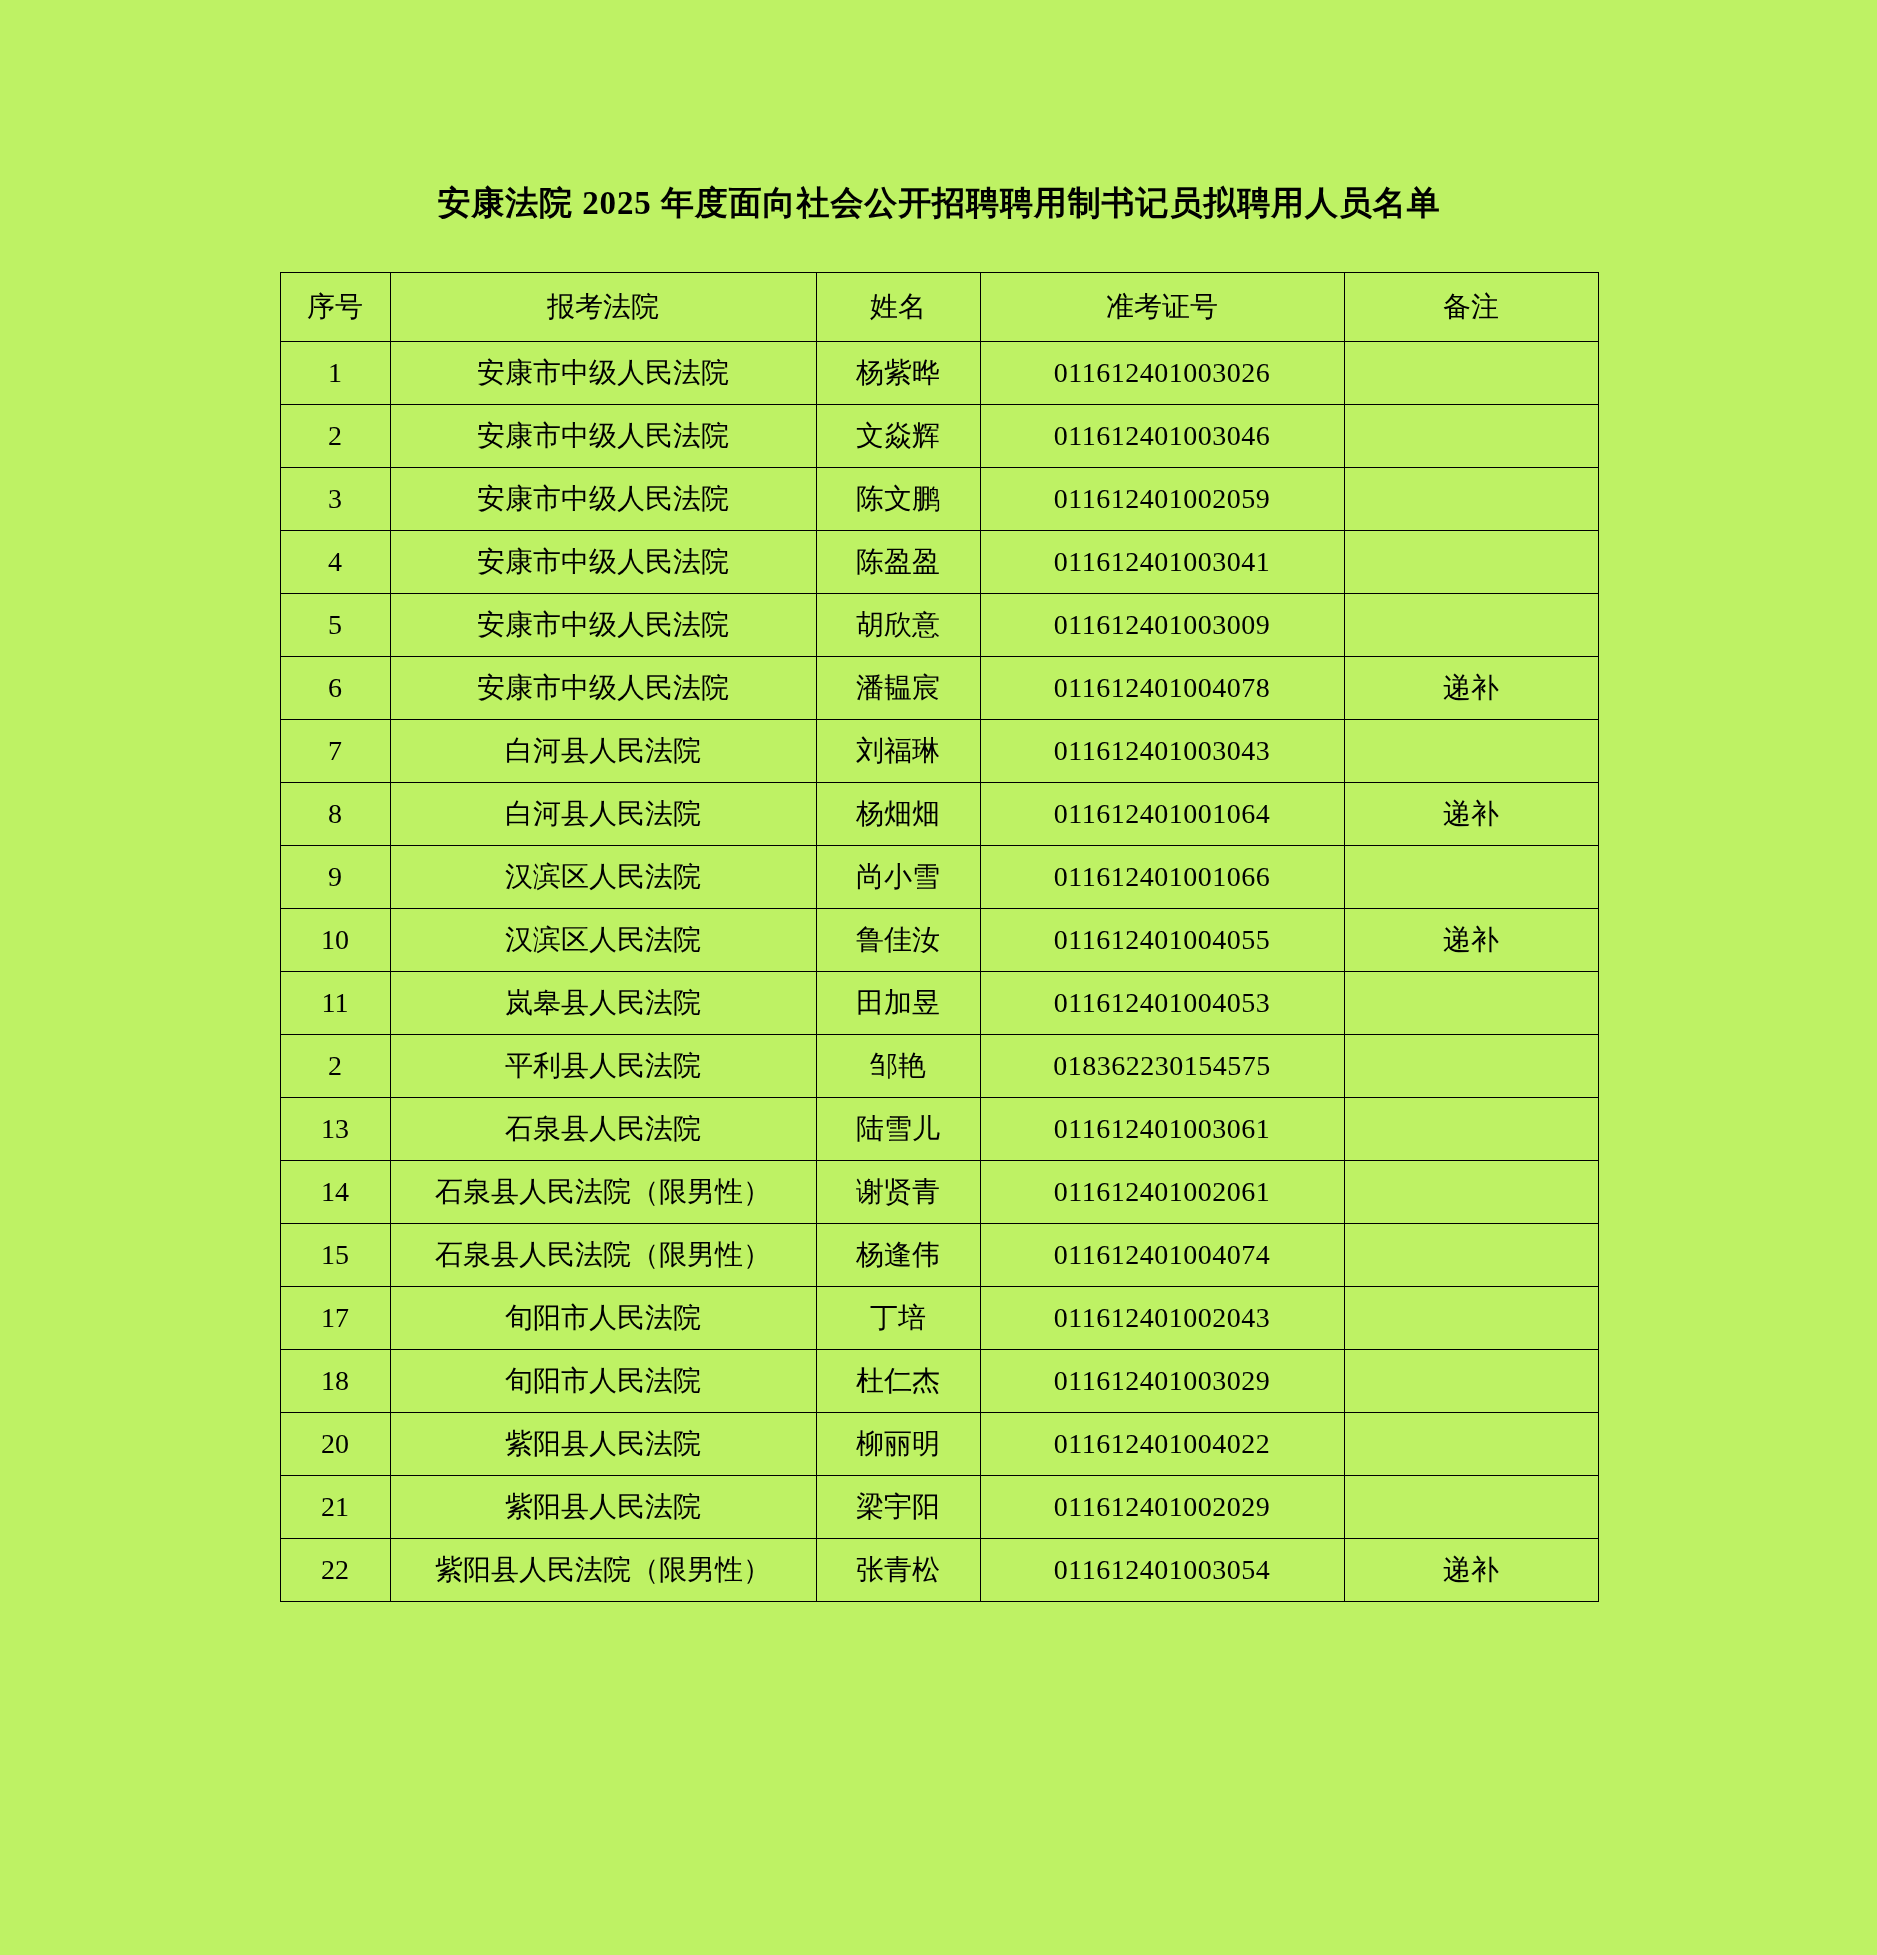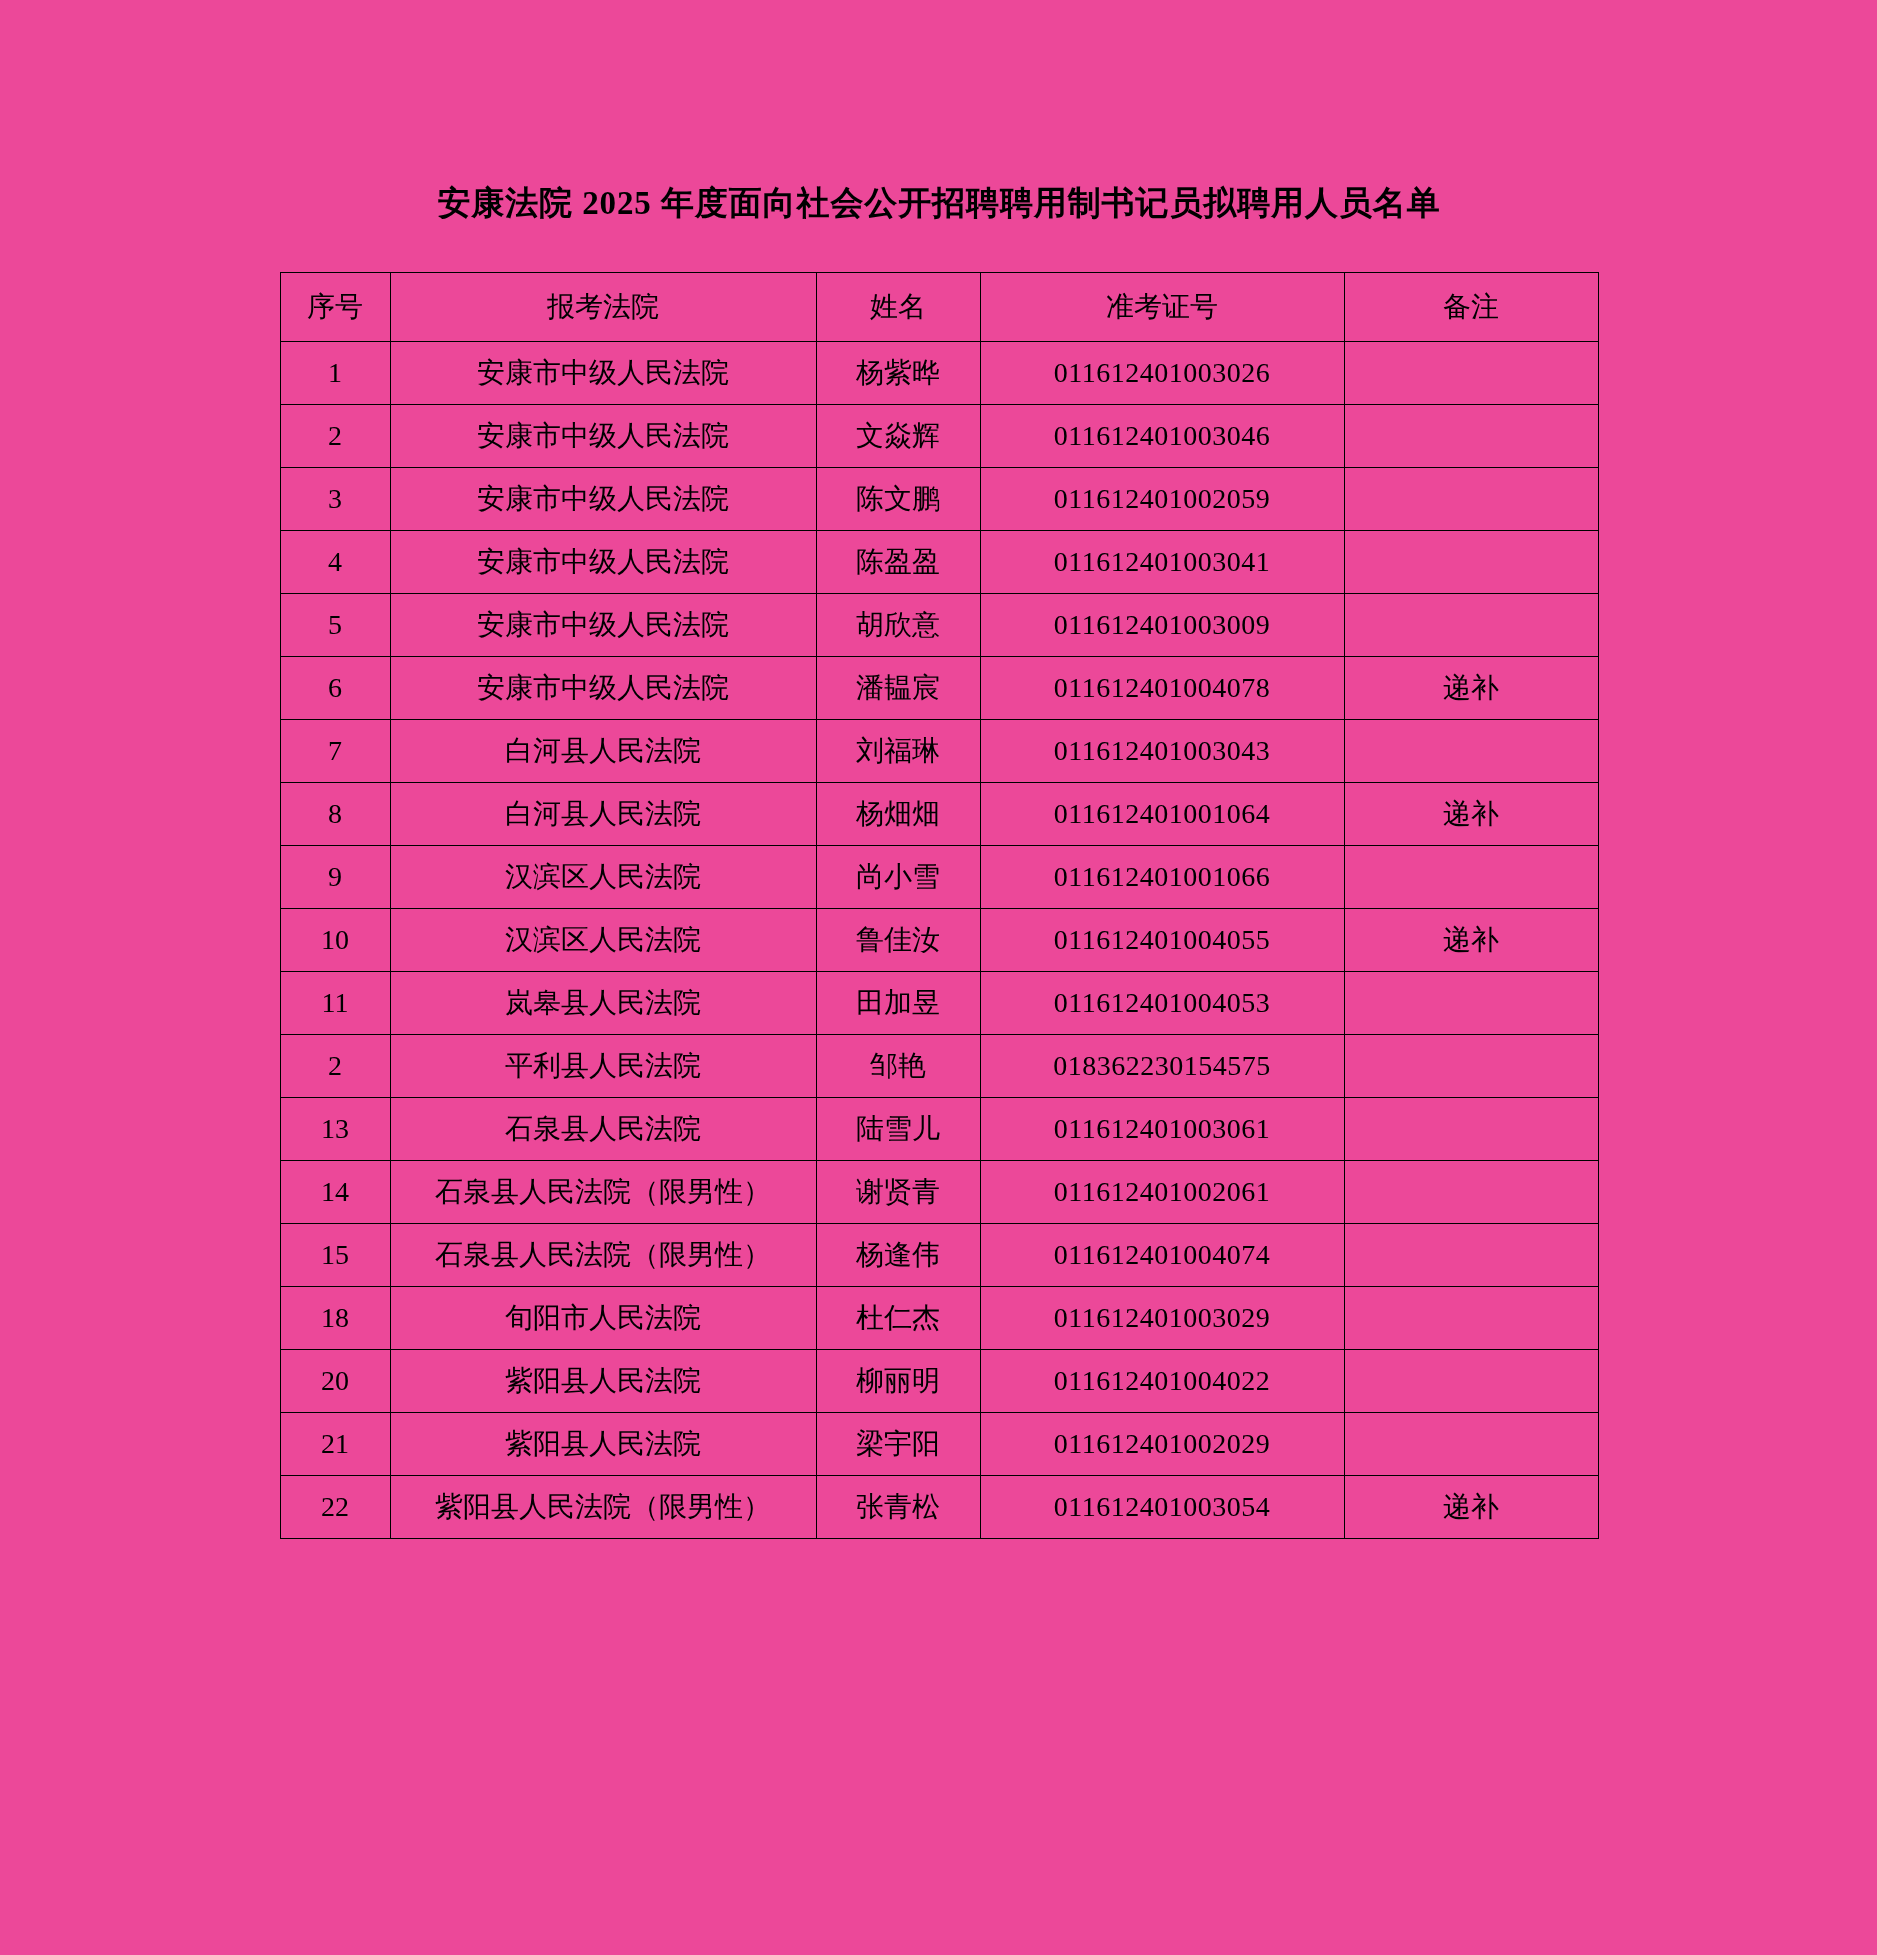--- a/index.html
+++ b/index.html
@@ -1,21 +1,21 @@
 <!DOCTYPE html>
 <html style="font-size:15px"><head>
 <meta charset="utf-8">
 <style>
   html, body { margin: 0; padding: 0; }
   body { background: #ffffff; }
   .page {
     position: relative;
     width: 1878px;
     height: 1955px;
-    background: #ec4899;
+    background: #bef264;
     color: #000000;
     font-family: "Liberation Serif", "DejaVu Serif", serif;
     overflow: hidden;
   }
   .doc-title {
     padding-top: 185px;
     text-align: center;
     font-size: 33px;
     font-weight: bold;
     line-height: 1.15;
@@ -167,20 +167,27 @@
           <td></td>
         </tr>
         <tr>
           <td>15</td>
           <td>石泉县人民法院（限男性）</td>
           <td>杨逢伟</td>
           <td class="exam-id">011612401004074</td>
           <td></td>
         </tr>
         <tr>
+          <td>17</td>
+          <td>旬阳市人民法院</td>
+          <td>丁培</td>
+          <td class="exam-id">011612401002043</td>
+          <td></td>
+        </tr>
+        <tr>
           <td>18</td>
           <td>旬阳市人民法院</td>
           <td>杜仁杰</td>
           <td class="exam-id">011612401003029</td>
           <td></td>
         </tr>
         <tr>
           <td>20</td>
           <td>紫阳县人民法院</td>
           <td>柳丽明</td>

